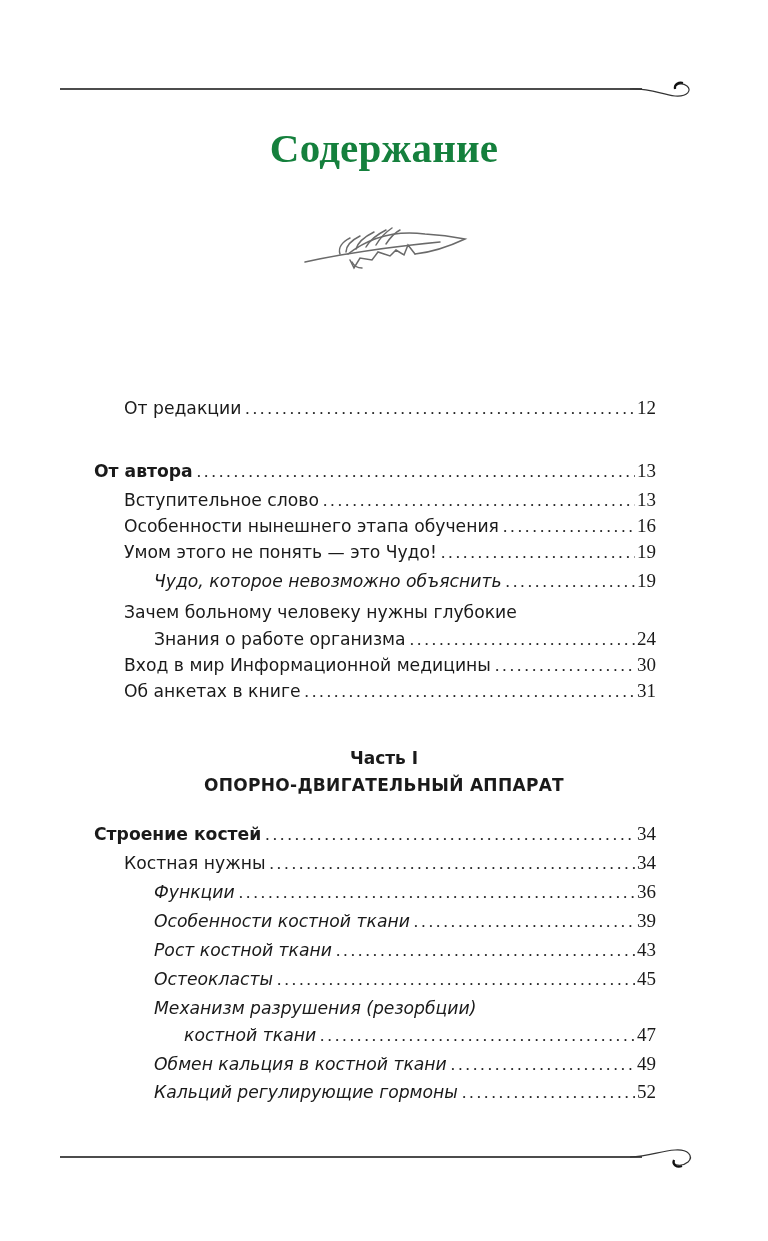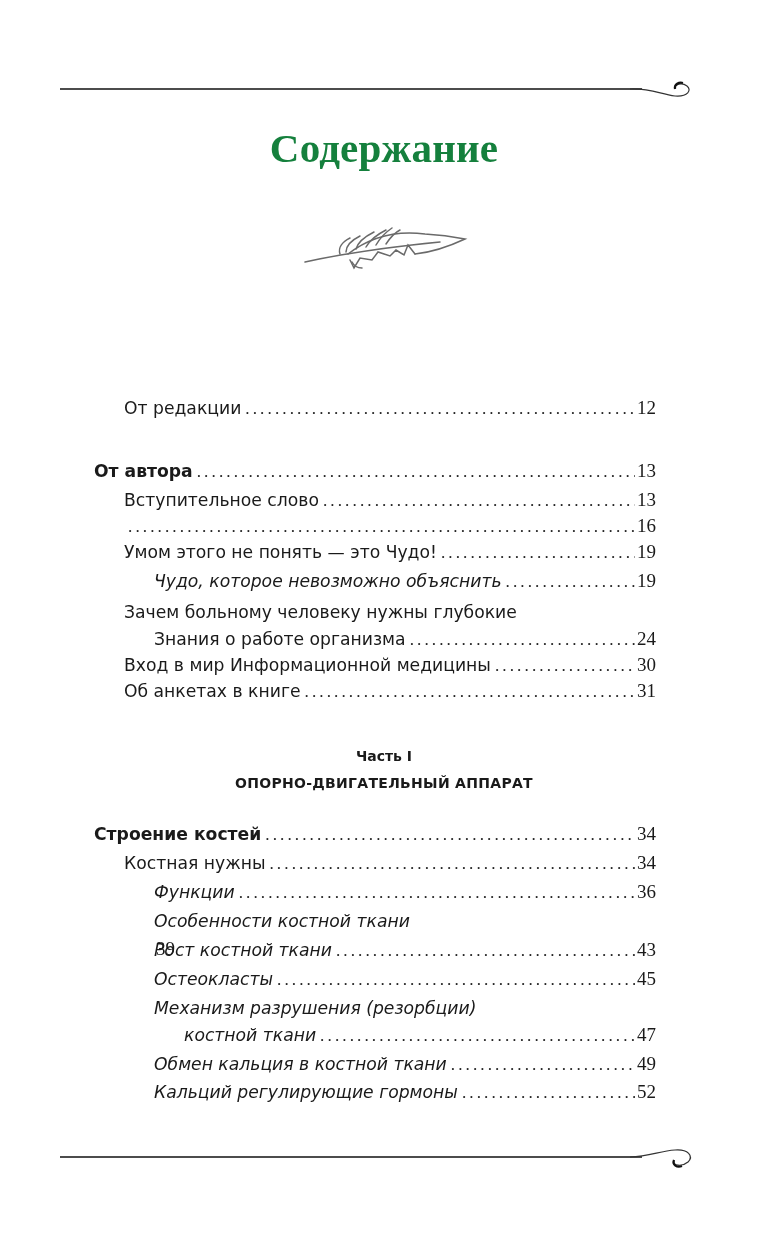--- a/index.html
+++ b/index.html
@@ -16,21 +16,21 @@
     position:absolute; left:0; height:28px; display:flex; align-items:baseline;
     font-family:"DejaVu Sans", "Liberation Sans", sans-serif; font-size:17.2px; color:#1a1a1a; line-height:28px; white-space:nowrap;
   }
   .row .lbl { flex:0 0 auto; }
   .row .dots { flex:1 1 auto; overflow:hidden; white-space:nowrap; letter-spacing:3.6px; padding-left:4px; color:#222; font-family:"Liberation Serif", serif; }
   .row .dots::before { content:". . . . . . . . . . . . . . . . . . . . . . . . . . . . . . . . . . . . . . . . . . . . . . . . . . . . . . . . . . . . . . . . . . . . . . . . . . . . . . . . . . . . . . . . . . ."; letter-spacing:-0.6px; }
   .row .pg { flex:0 0 auto; font-family:"Liberation Serif", "DejaVu Serif", serif; font-size:19px; padding-left:2px; }
   .bold .lbl { font-weight:bold; }
   .ital .lbl { font-style:italic; }
   .plain { position:absolute; font-family:"DejaVu Sans", sans-serif; font-size:17.2px; color:#1a1a1a; white-space:nowrap; line-height:28px; }
-  .part { position:absolute; left:0; width:768px; text-align:center; font-family:"DejaVu Sans", sans-serif; font-weight:bold; color:#1a1a1a; font-size:14px; }
+  .part { position:absolute; left:0; width:768px; text-align:center; font-family:"DejaVu Sans", sans-serif; font-weight:bold; color:#1a1a1a; font-size:17px; }
 </style>
 </head>
 <body>
 
 <div class="rule" style="top:70px;">
   <svg width="640" height="40" viewBox="0 0 640 40">
     <line x1="0" y1="19" x2="582" y2="19" stroke="#111" stroke-width="1.3"></line>
     <path d="M570 19 C 590 18, 600 24, 615 26 C 628 27, 632 20, 627 16 C 622 12, 614 14, 615 19" fill="none" stroke="#333" stroke-width="1.2"></path>
     <path d="M615 19 C 614 14, 619 12, 623 13" fill="none" stroke="#111" stroke-width="2.2"></path>
   </svg>
@@ -69,20 +69,21 @@
     <span class="pg">13</span>
   </div>
 
   <div class="row" style="left:124px; width:532px; top:486px;">
     <span class="lbl">Вступительное слово</span>
     <span class="dots"></span>
     <span class="pg">13</span>
   </div>
 
   <div class="row" style="left:124px; width:532px; top:512px;">
+    <span class="lbl">Особенности нынешнего этапа обучения</span>
     <span class="dots"></span>
     <span class="pg">16</span>
   </div>
 
   <div class="row" style="left:124px; width:532px; top:538px;">
     <span class="lbl">Умом этого не понять — это Чудо!</span>
     <span class="dots"></span>
     <span class="pg">19</span>
   </div>
 
@@ -125,21 +126,21 @@
     <span class="dots"></span>
     <span class="pg">34</span>
   </div>
 
   <div class="row ital" style="left:154px; width:502px; top:878px;text-align:center;">
     <span class="lbl">Функции</span>
     <span class="dots"></span>
     <span class="pg">36</span>
   </div>
 
-  <div class="row ital" style="left:154px; width:502px; top:907px;flex-direction:column;">
+  <div class="row ital" style="left:154px; width:502px; top:907px;">
     <span class="lbl">Особенности костной ткани</span>
     <span class="dots"></span>
     <span class="pg">39</span>
   </div>
 
   <div class="row ital" style="left:154px; width:502px; top:936px;">
     <span class="lbl">Рост костной ткани</span>
     <span class="dots"></span>
     <span class="pg">43</span>
   </div>

